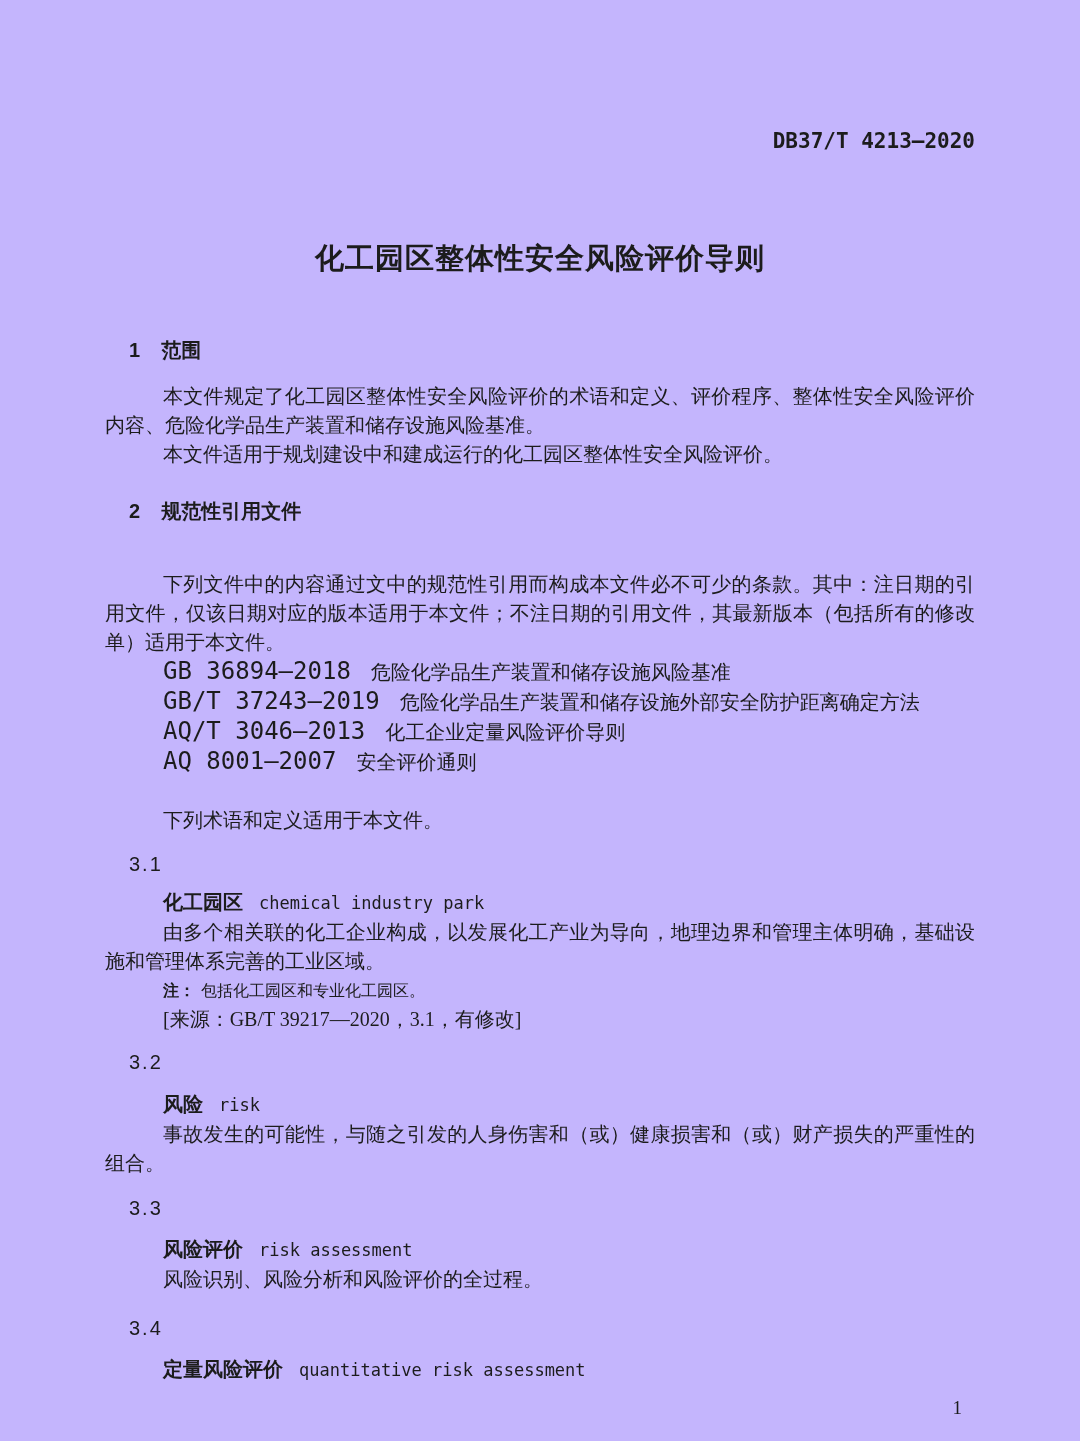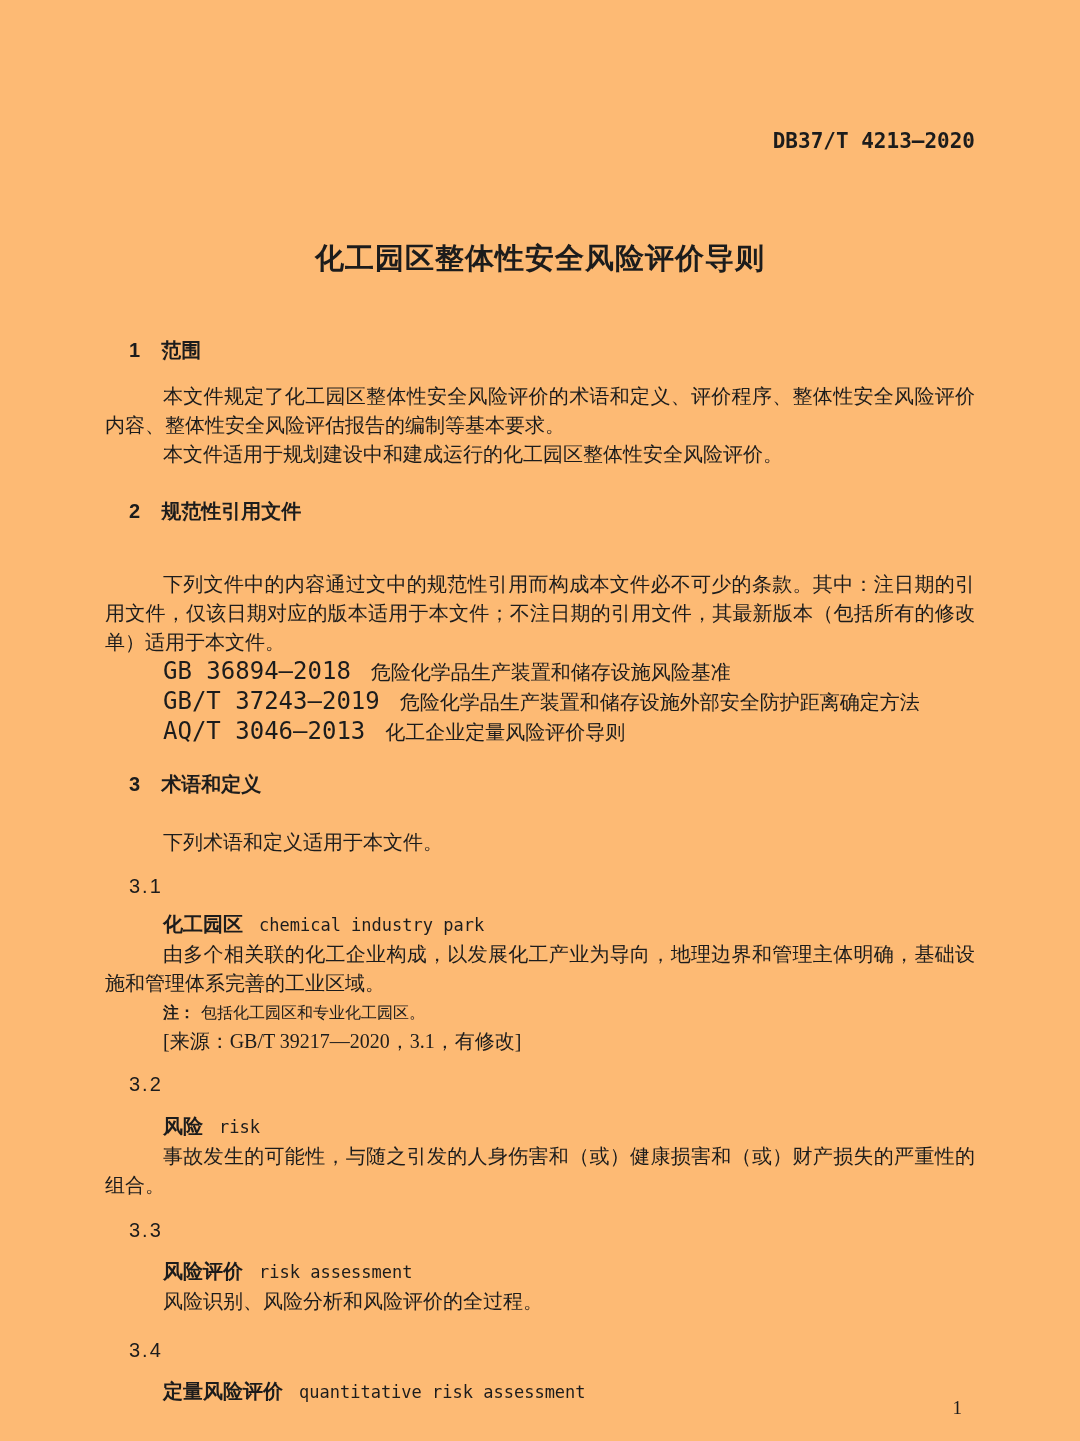--- a/index.html
+++ b/index.html
@@ -1,21 +1,21 @@
 <!DOCTYPE html>
 <html><head>
 <meta charset="utf-8">
 <style>
   html, body { margin: 0; padding: 0; background: #ffffff; }
   .page {
     position: relative;
     width: 1080px;
     height: 1441px;
     margin: 0 auto;
-    background: #fdba74;
+    background: #c4b5fd;
     box-sizing: border-box;
     padding: 0 105px;
     font-family: "Liberation Serif", "DejaVu Serif", serif;
     font-size: 20px;
     line-height: 29px;
     color: #1c1c1c;
     overflow: hidden;
   }
   .doc-code {
     padding-top: 129px;
@@ -111,40 +111,40 @@
 
 <div class="page">
 
   <div class="doc-code">DB37/T 4213—2020</div>
 
   <div class="doc-title">化工园区整体性安全风险评价导则</div>
 
   <div class="sec-heading h-s1">
     <span class="sec-num">1</span><span>范围</span>
   </div>
-  <p class="para p-first">本文件规定了化工园区整体性安全风险评价的术语和定义、评价程序、整体性安全风险评价内容、整体性安全风险评估报告的编制等基本要求。</p>
+  <p class="para p-first">本文件规定了化工园区整体性安全风险评价的术语和定义、评价程序、整体性安全风险评价内容、危险化学品生产装置和储存设施风险基准。</p>
   <p class="para">本文件适用于规划建设中和建成运行的化工园区整体性安全风险评价。</p>
 
   <div class="sec-heading h-s2">
     <span class="sec-num">2</span><span>规范性引用文件</span>
   </div>
   <p class="para p-intro2">下列文件中的内容通过文中的规范性引用而构成本文件必不可少的条款。其中：注日期的引用文件，仅该日期对应的版本适用于本文件；不注日期的引用文件，其最新版本（包括所有的修改单）适用于本文件。</p>
   <p class="ref-line">
     <span class="ref-code">GB 36894—2018</span><span>危险化学品生产装置和储存设施风险基准</span>
   </p>
   <p class="ref-line">
     <span class="ref-code">GB/T 37243—2019</span><span>危险化学品生产装置和储存设施外部安全防护距离确定方法</span>
   </p>
   <p class="ref-line">
     <span class="ref-code">AQ/T 3046—2013</span><span>化工企业定量风险评价导则</span>
   </p>
+  <p class="ref-line">
+    <span class="ref-code">AQ 8001—2007</span><span>安全评价通则</span>
+  </p>
 
-  <div class="sec-heading h-s3">
-    <span class="sec-num">3</span><span>术语和定义</span>
-  </div>
   <p class="para p-intro3">下列术语和定义适用于本文件。</p>
 
   <div class="clause-num cn-1">3.1</div>
   <div class="term-line t-1">
     <span class="term-zh">化工园区</span><span class="term-en">chemical industry park</span>
   </div>
   <p class="para">由多个相关联的化工企业构成，以发展化工产业为导向，地理边界和管理主体明确，基础设施和管理体系完善的工业区域。</p>
   <div class="note-line">
     <span class="note-label">注：</span><span>包括化工园区和专业化工园区。</span>
   </div>

